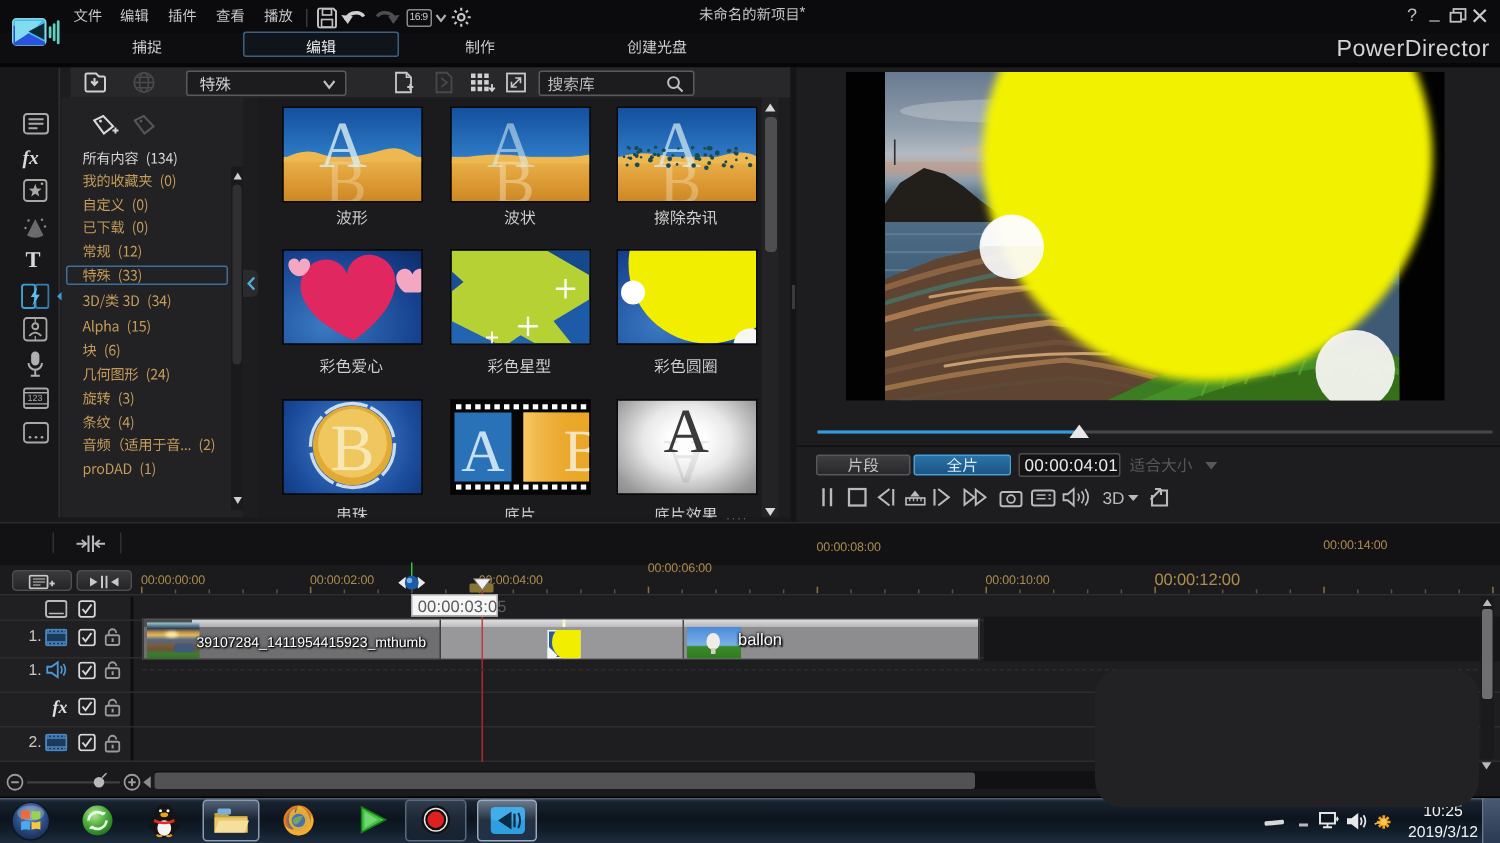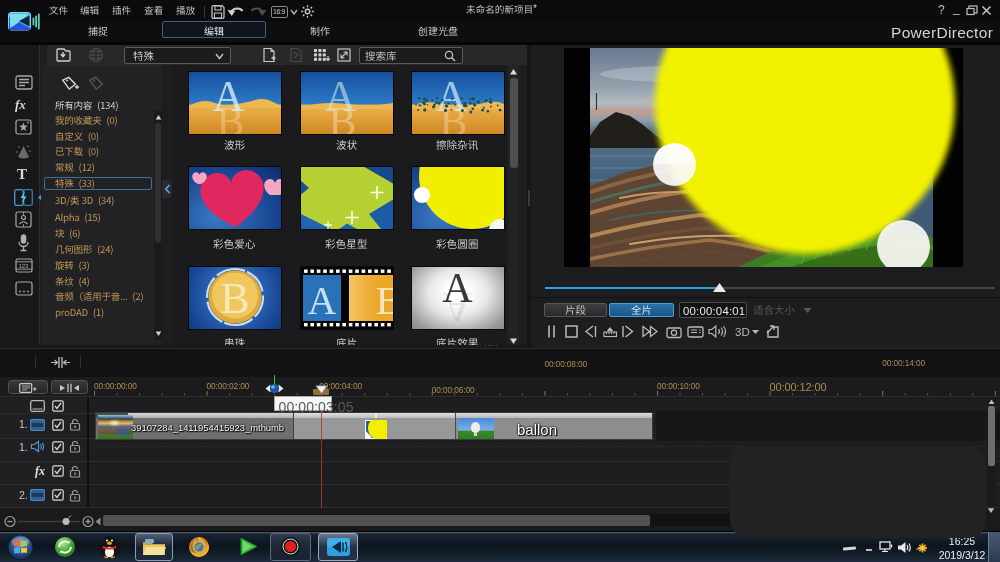--- a/index.html
+++ b/index.html
@@ -585,21 +585,21 @@
 <svg class="abs" style="left:58px;top:382.5px" width="23" height="10" viewBox="0 0 23 10">
 <g stroke="#c8c8c8" stroke-width="1.3" fill="#c8c8c8">
 <path d="M10 0.8 V9.2 M13 0.8 V9.2" fill="none"></path>
 <path d="M2 2 L7 5 L2 8 Z" stroke="none"></path>
 <path d="M21 2 L16 5 L21 8 Z" stroke="none"></path>
       </g>
     </svg>
 <div class="abs" style="left:94.0px;top:381px;font-size:8.3px;color:#ad8c4e;letter-spacing:-0.1px">00:00:00:00</div>
 <div class="abs" style="left:206.6px;top:381px;font-size:8.3px;color:#ad8c4e;letter-spacing:-0.1px">00:00:02:00</div>
 <div class="abs" style="left:319.2px;top:381px;font-size:8.3px;color:#ad8c4e;letter-spacing:-0.1px">00:00:04:00</div>
-<div class="abs" style="left:431.8px;top:385px;font-size:8.3px;color:#ad8c4e;letter-spacing:-0.1px">00:00:06:00</div>
+<div class="abs" style="left:431.8px;top:373px;font-size:8.3px;color:#ad8c4e;letter-spacing:-0.1px">00:00:06:00</div>
 <div class="abs" style="left:544.4px;top:359px;font-size:8.3px;color:#ad8c4e;letter-spacing:-0.1px">00:00:08:00</div>
 <div class="abs" style="left:657.0px;top:381px;font-size:8.3px;color:#ad8c4e;letter-spacing:-0.1px">00:00:10:00</div>
 <div class="abs" style="left:769.6px;top:381px;font-size:11px;color:#ad8c4e;letter-spacing:-0.1px">00:00:12:00</div>
 <div class="abs" style="left:882.2px;top:358px;font-size:8.3px;color:#ad8c4e;letter-spacing:-0.1px">00:00:14:00</div>
 <svg class="abs" style="left:0;top:391px" width="1000" height="6" viewBox="0 0 1000 6">
       <rect x="94.0" y="0" width="1" height="4.5" fill="#8a7340"></rect>
       <rect x="116.5" y="2" width="1" height="2.5" fill="#64552f"></rect>
       <rect x="139.0" y="2" width="1" height="2.5" fill="#64552f"></rect>
       <rect x="161.6" y="2" width="1" height="2.5" fill="#64552f"></rect>
       <rect x="184.1" y="2" width="1" height="2.5" fill="#64552f"></rect>
@@ -756,25 +756,25 @@
 <div class="abs" style="left:279px;top:0;width:2px;height:5px;background:#f8f8c0"></div>
 <div class="abs" style="left:269px;top:7px;width:22px;height:19px;background:#f6f6f2;overflow:hidden">
 <div class="abs" style="left:1px;top:1px;width:20px;height:17px;background:#2a5a9a"></div>
 <div class="abs" style="left:3px;top:-4px;width:24px;height:24px;border-radius:50%;background:#f2ee00"></div>
 <div class="abs" style="left:-3px;top:13px;width:8px;height:8px;background:#f6f6f2;transform:rotate(45deg)"></div>
       </div>
 <div class="abs" style="left:362px;top:5px;width:36px;height:22px;background:linear-gradient(#4a8ad8,#7ab0e8 55%,#3a8a28 60%,#2f7a20);overflow:hidden">
 <div class="abs" style="left:13px;top:4px;width:9px;height:11px;border-radius:50% 50% 45% 45%;background:#f0ede8"></div>
 <div class="abs" style="left:16px;top:14px;width:3px;height:4px;background:#d8d0c8"></div>
       </div>
-<div class="abs" style="left:421px;top:8px;font-size:15px;color:#fff;text-shadow:0 0 2px #000,0 0 2px #000,1px 1px 1px #000">ballon</div>
+<div class="abs" style="left:396px;top:8px;font-size:11px;color:#fff;text-shadow:0 0 2px #000,0 0 2px #000,1px 1px 1px #000">ballon</div>
 </div>
 <div class="abs" style="left:321px;top:394px;width:1px;height:121px;background:#c42a2a;opacity:0.85"></div>
 <div class="abs" style="left:274px;top:395.5px;width:58px;height:15px;background:#f6f6f6;border:1px solid #aaa"></div>
-<div class="abs" style="left:278.5px;top:398.5px;font-size:14px;color:#5a5a5a;letter-spacing:0.1px">00:00:03:05</div>
+<div class="abs" style="left:278.5px;top:398.5px;font-size:11px;color:#5a5a5a;letter-spacing:0.1px">00:00:03:05</div>
 <div class="abs" style="left:95px;top:446px;width:890px;height:0;border-top:1px dashed #2c2c2e"></div>
 <div class="abs" style="left:656px;top:411px;width:344px;height:30px;background:#161618"></div>
 <div class="abs" style="left:987px;top:398px;width:9px;height:108px;background:#1a1a1c"></div>
 <svg class="abs" style="left:988px;top:399px" width="7" height="6" viewBox="0 0 7 6">
       <path d="M3.5 0.5 L6.5 5 H0.5 Z" fill="#b8b8b8"></path>
     </svg>
 <div class="abs" style="left:988px;top:406px;width:7px;height:60px;background:#6e6e70;border-radius:2px"></div>
 <div class="abs" style="left:0;top:508px;width:1000px;height:23px;background:#1a1a1c"></div>
 <svg class="abs" style="left:4px;top:515px" width="90" height="13" viewBox="0 0 90 13">
 <circle cx="6" cy="6.5" r="5" fill="none" stroke="#9a9a9c" stroke-width="1.2"></circle>
@@ -889,16 +889,16 @@
     </svg>
 <svg class="abs" style="left:897px;top:541px" width="15" height="13" viewBox="0 0 15 13">
 <path d="M1 4.5 h3 L8.5 1 V12 L4 8.5 H1 Z" fill="#e8e8e8"></path>
 <path d="M10 4 Q11.5 6.5 10 9 M12 2.5 Q14.5 6.5 12 10.5" stroke="#e8e8e8" stroke-width="1.2" fill="none"></path>
     </svg>
 <svg class="abs" style="left:915px;top:541px" width="15" height="13" viewBox="0 0 15 13">
 <path d="M3 7 h9 M7.5 2.5 v9 M4.3 3.8 l6.4 6.4 M10.7 3.8 l-6.4 6.4" stroke="#f0a020" stroke-width="1.8"></path>
 <circle cx="7.5" cy="7" r="2.2" fill="#f8c848"></circle>
 <path d="M1.5 8.5 q2-1.5 4-0.5" stroke="#e8b838" stroke-width="1.2" fill="none"></path>
     </svg>
-<div class="abs" style="left:938px;top:535px;width:48px;height:11px;font-size:10.5px;color:#f0f0f0;text-align:center">16:25</div>
+<div class="abs" style="left:938px;top:535px;width:48px;height:11px;font-size:10.5px;color:#f0f0f0;text-align:center">10:25</div>
 <div class="abs" style="left:930px;top:549px;width:64px;height:11px;font-size:10.5px;color:#f0f0f0;text-align:center">2019/3/12</div>
 <div class="abs" style="left:988px;top:532px;width:12px;height:30px;background:linear-gradient(#4a5a72,#2a3a52);border-left:1px solid #6a7a92"></div>
 <div class="abs" style="left:730px;top:446px;width:256px;height:92px;background:#222224;border-radius:18px"></div>
 </div>
 </body></html>

